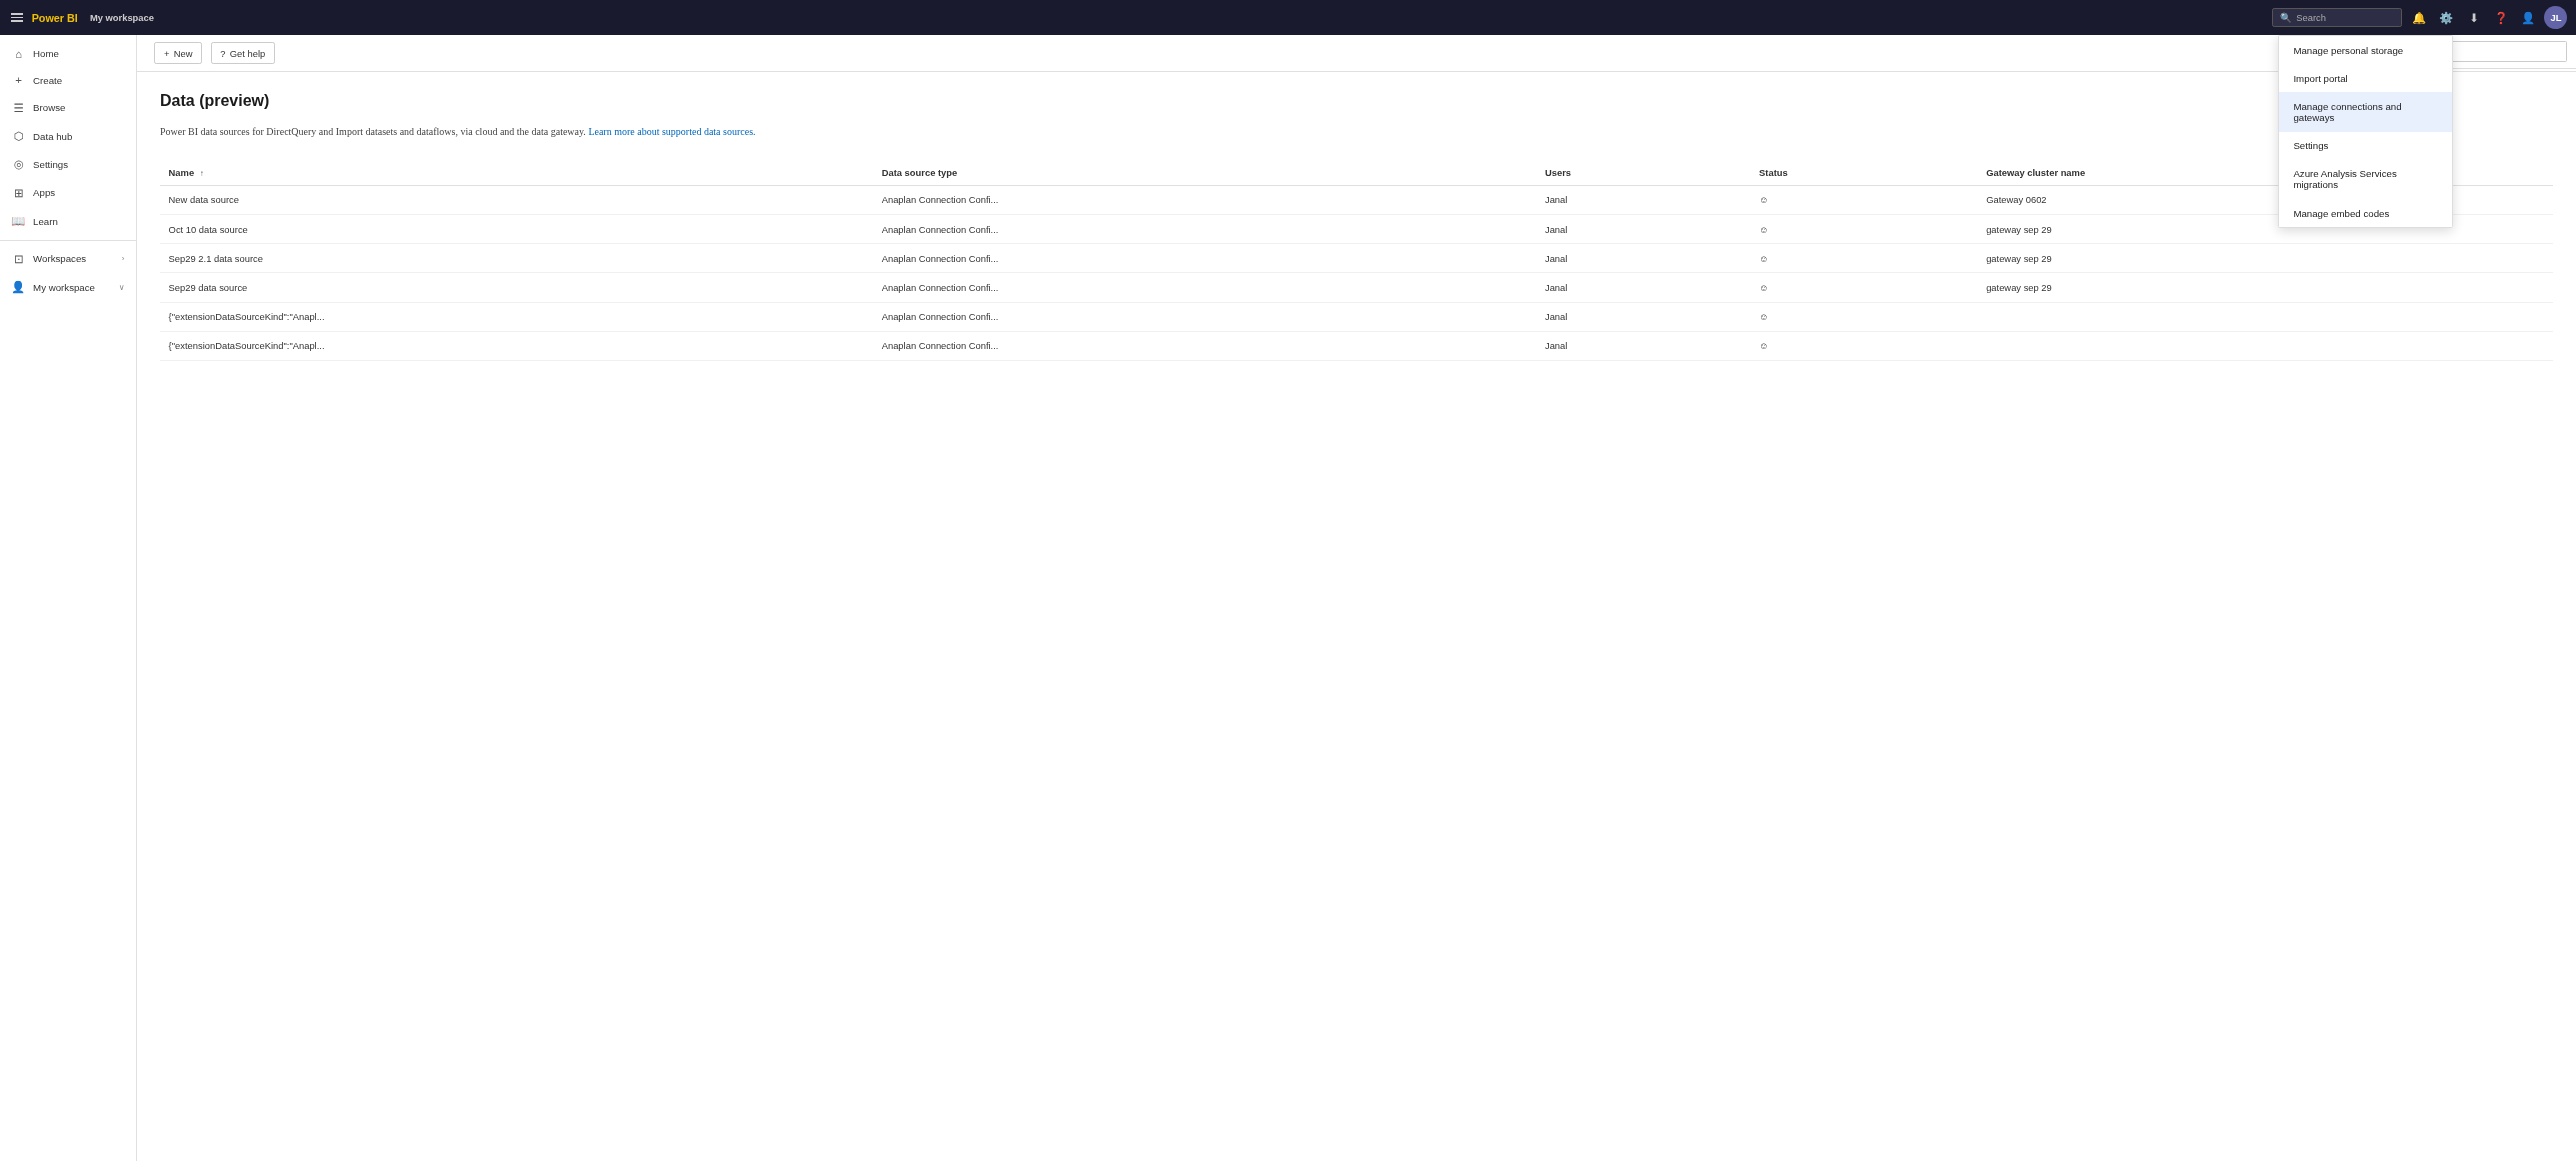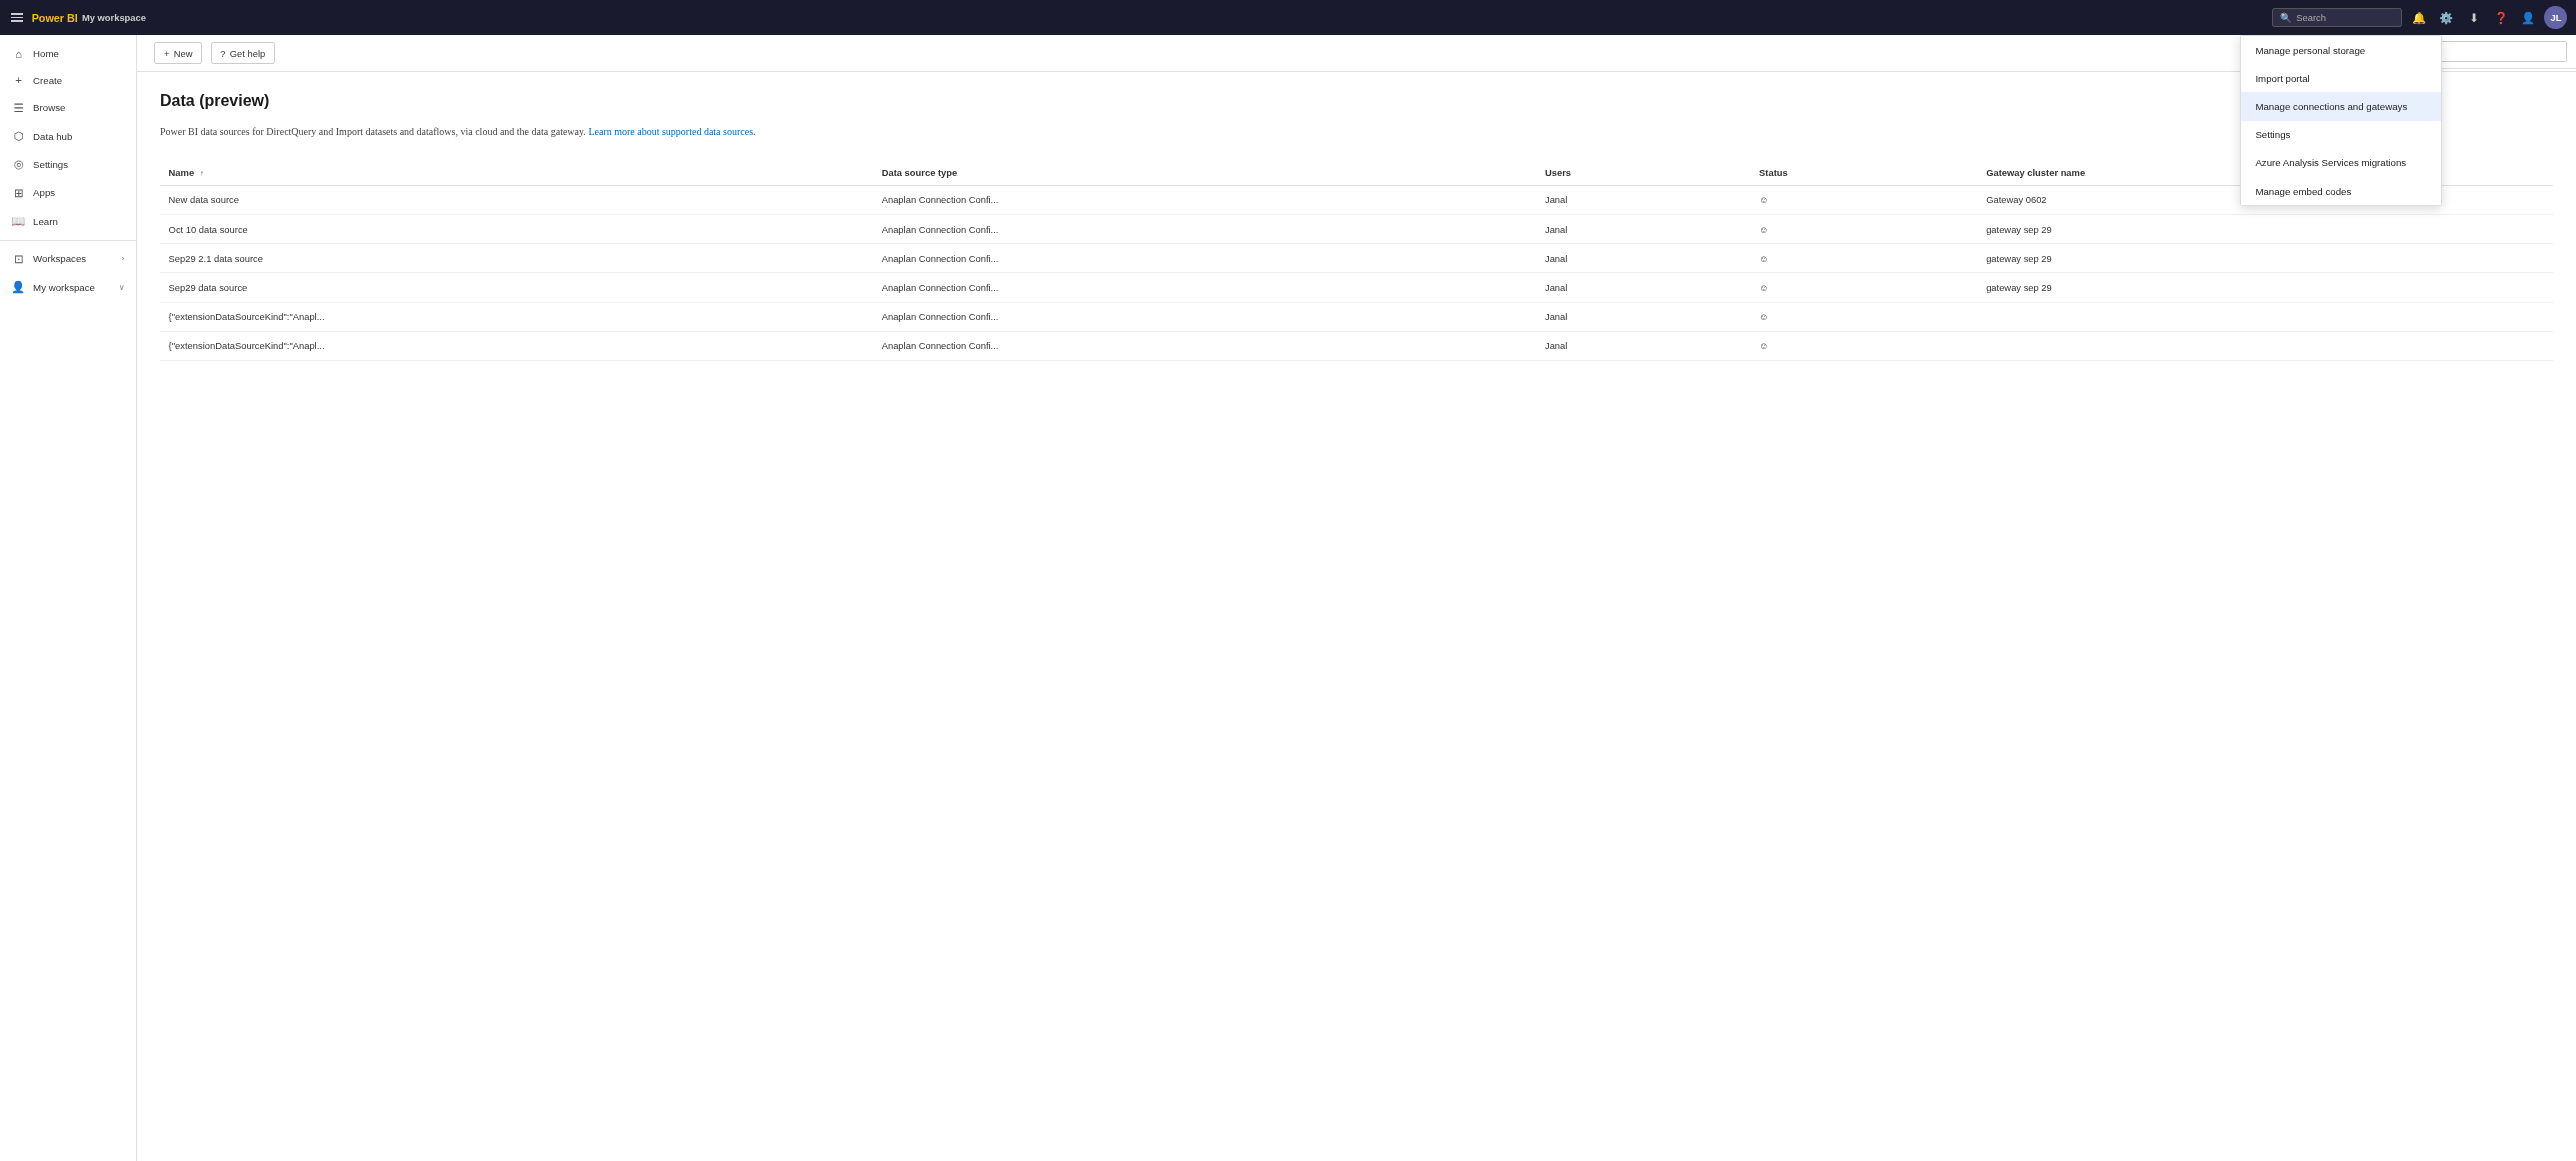--- a/index.html
+++ b/index.html
@@ -13,21 +13,21 @@
       align-items: center;
       padding: 0 8.6px;
       gap: 5.8px;
       flex-shrink: 0;
       position: relative;
       z-index: 200;
     }
     .topbar-logo {
       display: flex;
       align-items: center;
-      gap: 4px;
+      gap: 12px;
       color: #fff;
       font-size: 10.8px;
       font-weight: 600;
     }
     .topbar-logo .power-bi-text { color: #f0c000; font-weight: 700; }
     .topbar-workspace { color: #ccc; font-size: 9.4px; }
     .topbar-spacer { flex: 1; }
     .topbar-search {
       display: flex;
       align-items: center;
@@ -174,22 +174,22 @@
       font-size: 9.4px;
       color: #333;
       border-bottom: 0.7px solid #f0f0f0;
     }
     .sort-icon { font-size: 8px; margin-left: 2.9px; color: #666; }
     .status-icon { font-size: 13px; color: #888; }
     .truncated { max-width: 144px; overflow: hidden; text-overflow: ellipsis; white-space: nowrap; }
     .dropdown-menu {
       position: fixed;
       top: 35px;
-      right: 134px;
-      width: 202px;
+      right: 123px;
+      width: 175px;
       background: #fff;
       border: 0.7px solid #ddd;
       border-radius: 1.4px;
       box-shadow: 0 2.9px 11.5px rgba(0,0,0,0.15);
       z-index: 160;
     }
     .dropdown-item {
       padding: 8.6px 14.4px;
       font-size: 9.7px;
       color: #222;

